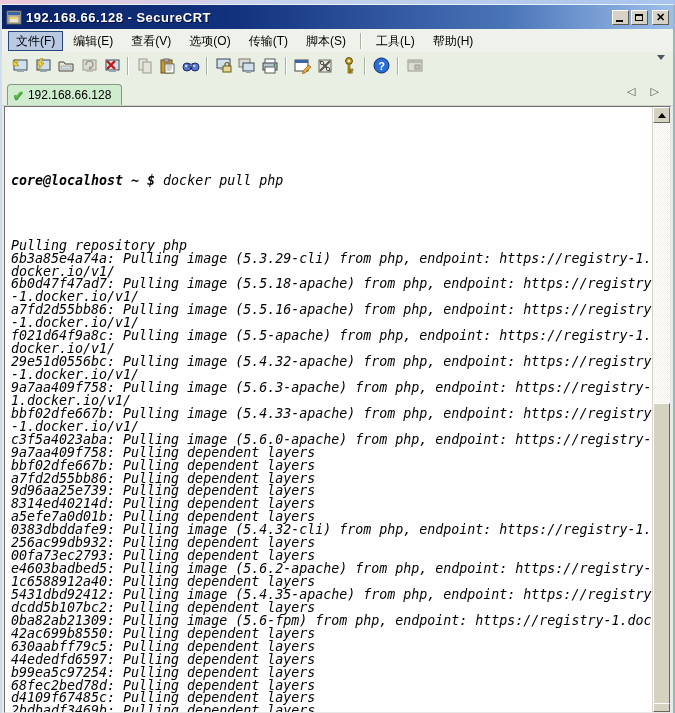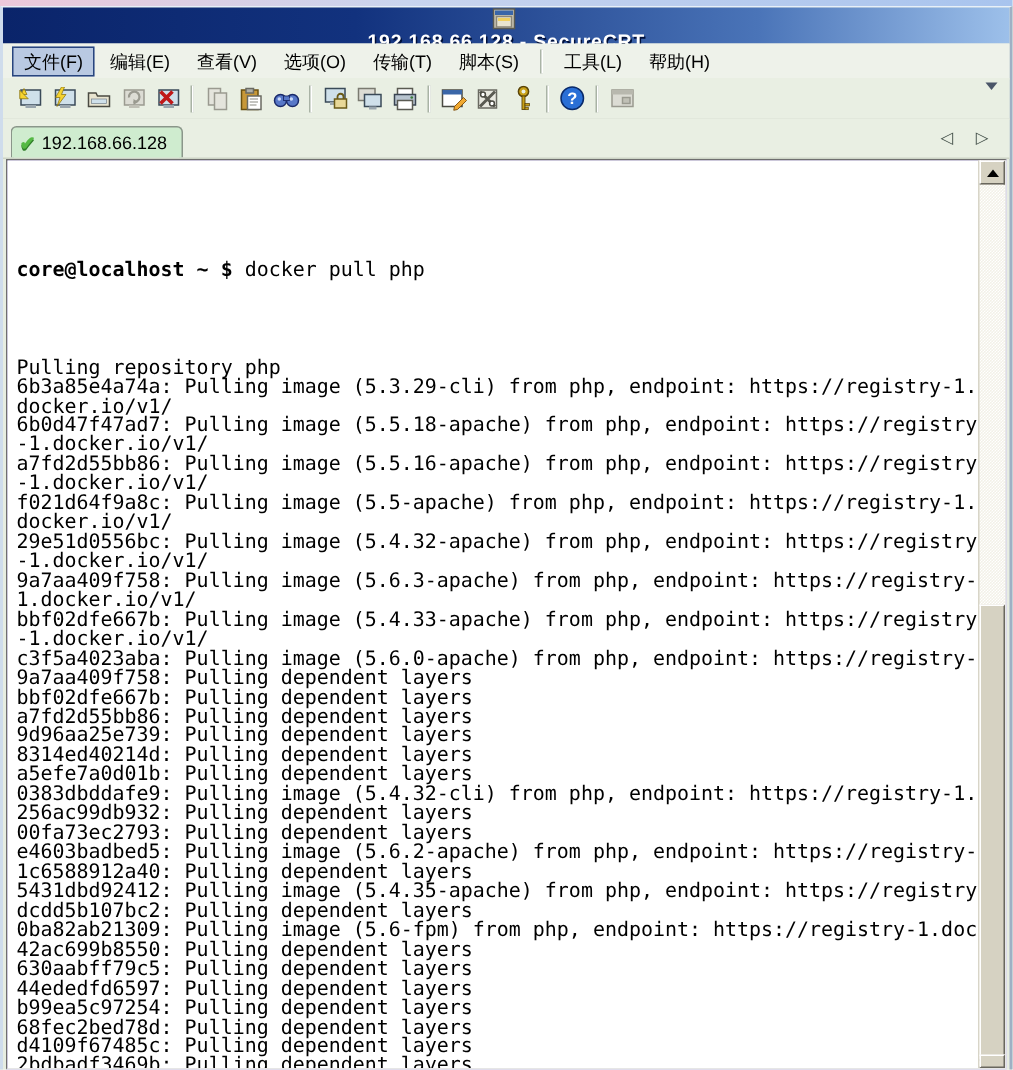--- a/index.html
+++ b/index.html
@@ -11,21 +11,21 @@
   
   .desktop-strip{position:absolute;top:0;left:0;width:675px;height:4px;
     background:linear-gradient(90deg,#edc9da,#c9d4ee 40%,#a8c4ee);}
   .window{position:absolute;top:4px;left:0;width:675px;height:709px;
     border-left:2px solid #cfdcec;border-right:2px solid #9fb0c4;
     border-top:1px solid #e8f0f8;
     box-sizing:border-box;background:#e7ede1;}
   
   .titlebar{position:absolute;top:0;left:0;right:0;height:24px;
     background:linear-gradient(90deg,#0a246a 0%,#12327e 35%,#4a74b8 75%,#9dc0ea 100%);
-    display:flex;align-items:center;padding:0 4px;box-sizing:border-box;flex-direction:column;}
+    display:flex;align-items:center;padding:0 4px;box-sizing:border-box;}
   .title-icon{width:16px;height:15px;margin-right:4px;flex:0 0 auto;}
   .title-text{color:#ffffff;font-weight:bold;font-size:13px;letter-spacing:.5px;
     white-space:nowrap;flex:1 1 auto;text-shadow:1px 1px 0 #00103a;}
   .win-btns{display:flex;gap:2px;align-items:center;}
   .win-btn{width:17px;height:15px;background:#d6d2c6;
     border:1px solid;border-color:#ffffff #5a5a52 #5a5a52 #ffffff;
     box-sizing:border-box;position:relative;cursor:default;}
   .win-btn.close{margin-left:2px;}
   .glyph-min{position:absolute;left:3px;bottom:2px;width:7px;height:2px;background:#000;}
   .glyph-max{position:absolute;left:3px;top:3px;width:8px;height:7px;
@@ -60,21 +60,21 @@
     border-radius:4px 4px 0 0;display:flex;align-items:center;padding:0 10px 0 5px;
     box-sizing:border-box;}
   .tab-check{color:#55b944;font-weight:bold;font-size:13px;margin-right:4px;
     text-shadow:0 1px 0 #2e7d27;}
   .tab-label{font-size:12px;font-weight:normal;color:#000;white-space:nowrap;}
   .tab-arrows{position:absolute;right:8px;top:6px;font-size:11px;color:#44504a;
     letter-spacing:6px;}
   
   .term-frame{position:absolute;top:101px;left:2px;right:2px;bottom:0;
     border:1px solid;border-color:#6f6f6f #e6e6e6 #e6e6e6 #6f6f6f;
-    background:#c4b5fd;display:flex;box-sizing:border-box;}
+    background:#4d7c0f;display:flex;box-sizing:border-box;font-style:italic;}
   .term-client{flex:1 1 auto;overflow:hidden;background:#fff;
     font-family:"DejaVu Sans Mono","Liberation Mono",monospace;
     font-size:13.3px;line-height:12.95px;color:#000;
     padding:42px 0 0 6px;white-space:pre;}
   .tline{height:12.95px;white-space:pre;}
   .prompt-b{font-weight:bold;}
   
   .scrollbar{flex:0 0 17px;width:17px;position:relative;
     background-color:#f3f1e8;
     background-image:linear-gradient(45deg,#ffffff 25%,transparent 25%,transparent 75%,#ffffff 75%),

